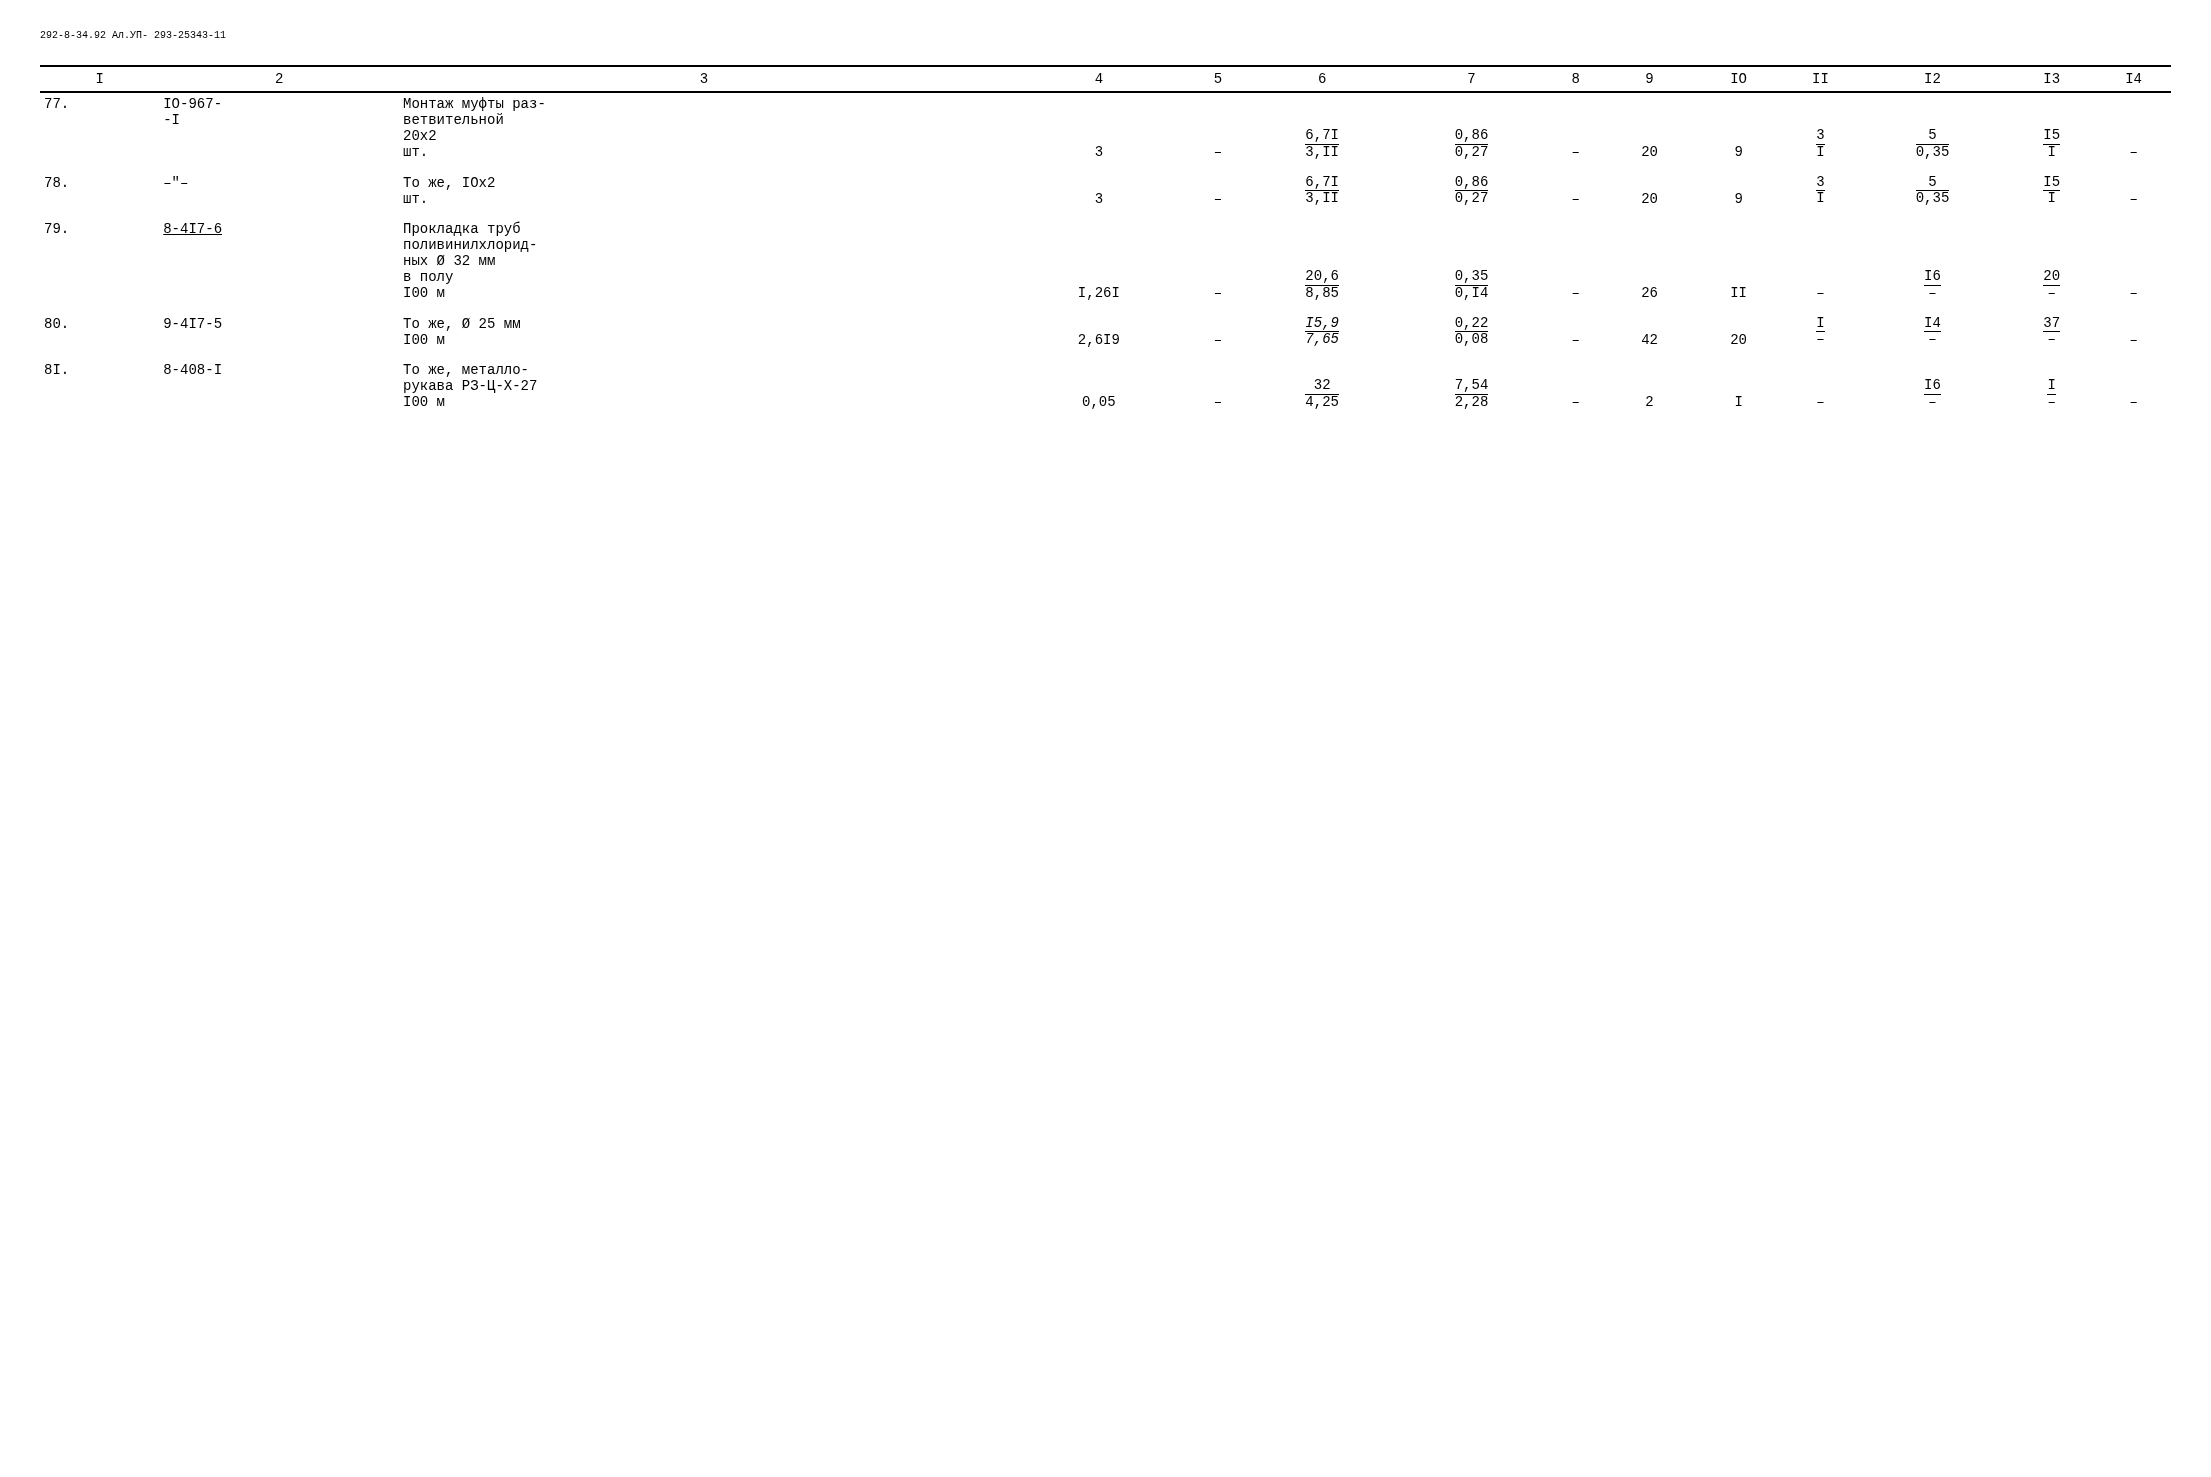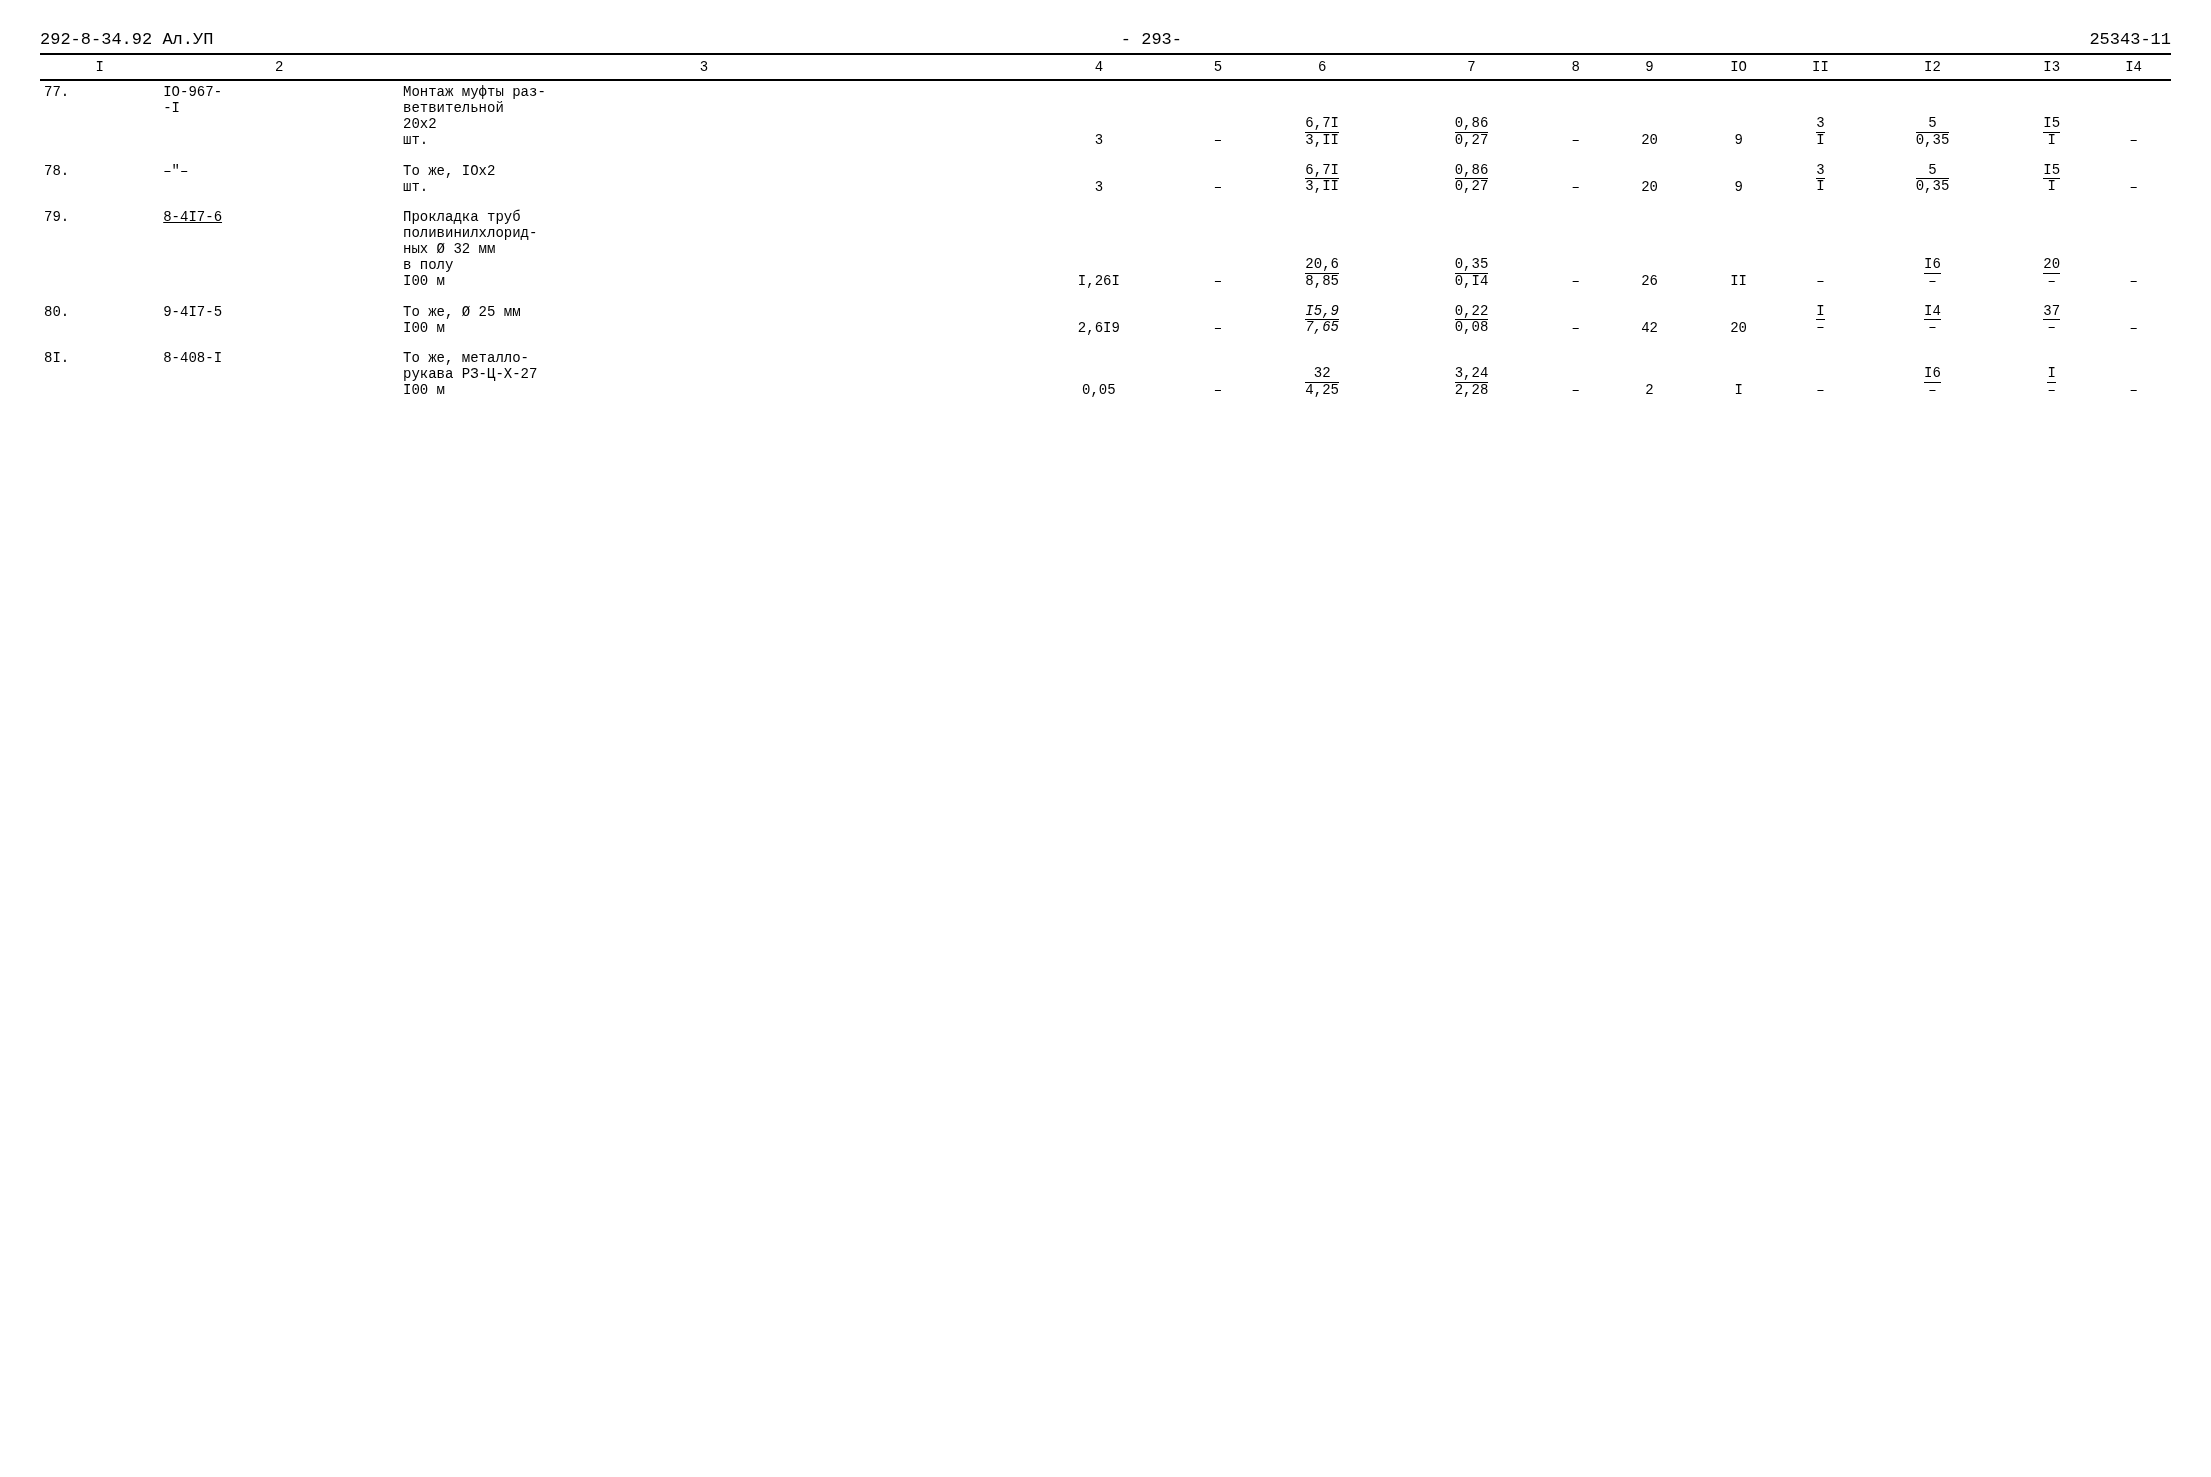--- a/index.html
+++ b/index.html
@@ -5,23 +5,23 @@
     * { box-sizing: border-box; margin: 0; padding: 0; }
     body {
       background: #fff;
       font-family: 'Courier New', Courier, monospace;
       font-size: 15px;
       color: #000;
       padding: 30px 40px;
     }
     .header-row {
       display: flex;
-      justify-content: space-between;
-      margin-bottom: 4px;
-      font-size: 17px;
+      justify-content: flex-start;
+      margin-bottom: 24px;
+      font-size: 10px;
     }
 
     table {
       width: 100%;
       border-collapse: collapse;
       font-family: 'Courier New', Courier, monospace;
       font-size: 14px;
     }
     thead tr th {
       border-top: 2px solid #000;
@@ -166,21 +166,21 @@
       </tr>
       <tr style="border-top: 1px solid transparent; padding-top: 12px;">
         <td style="text-align: left; vertical-align: top; white-space: nowrap; margin-top: 12px;">8I.</td>
         <td style="text-align: left; vertical-align: top; white-space: pre; padding-left: 4px;">8-408-I</td>
         <td style="text-align: left; vertical-align: top; white-space: pre-wrap; min-width: 170px;">То же, металло-
 рукава РЗ-Ц-Х-27
 I00 м</td>
         <td style="vertical-align: bottom;">0,05</td>
         <td style="vertical-align: bottom;">–</td>
         <td style="vertical-align: bottom;"><span class="fraction"><span class="numer">32</span><span class="denom">4,25</span></span></td>
-        <td style="vertical-align: bottom;"><span class="fraction"><span class="numer">3,24</span><span class="denom">2,28</span></span></td>
+        <td style="vertical-align: bottom;"><span class="fraction"><span class="numer">7,54</span><span class="denom">2,28</span></span></td>
         <td style="vertical-align: bottom;">–</td>
         <td style="vertical-align: bottom;">2</td>
         <td style="vertical-align: bottom;">I</td>
         <td style="vertical-align: bottom;">–</td>
         <td style="vertical-align: bottom;"><span class="fraction"><span class="numer">I6</span><span class="denom">–</span></span></td>
         <td style="vertical-align: bottom;"><span class="fraction"><span class="numer">I</span><span class="denom">–</span></span></td>
         <td style="vertical-align: bottom;">–</td>
       </tr>
     </tbody>
 </table>

